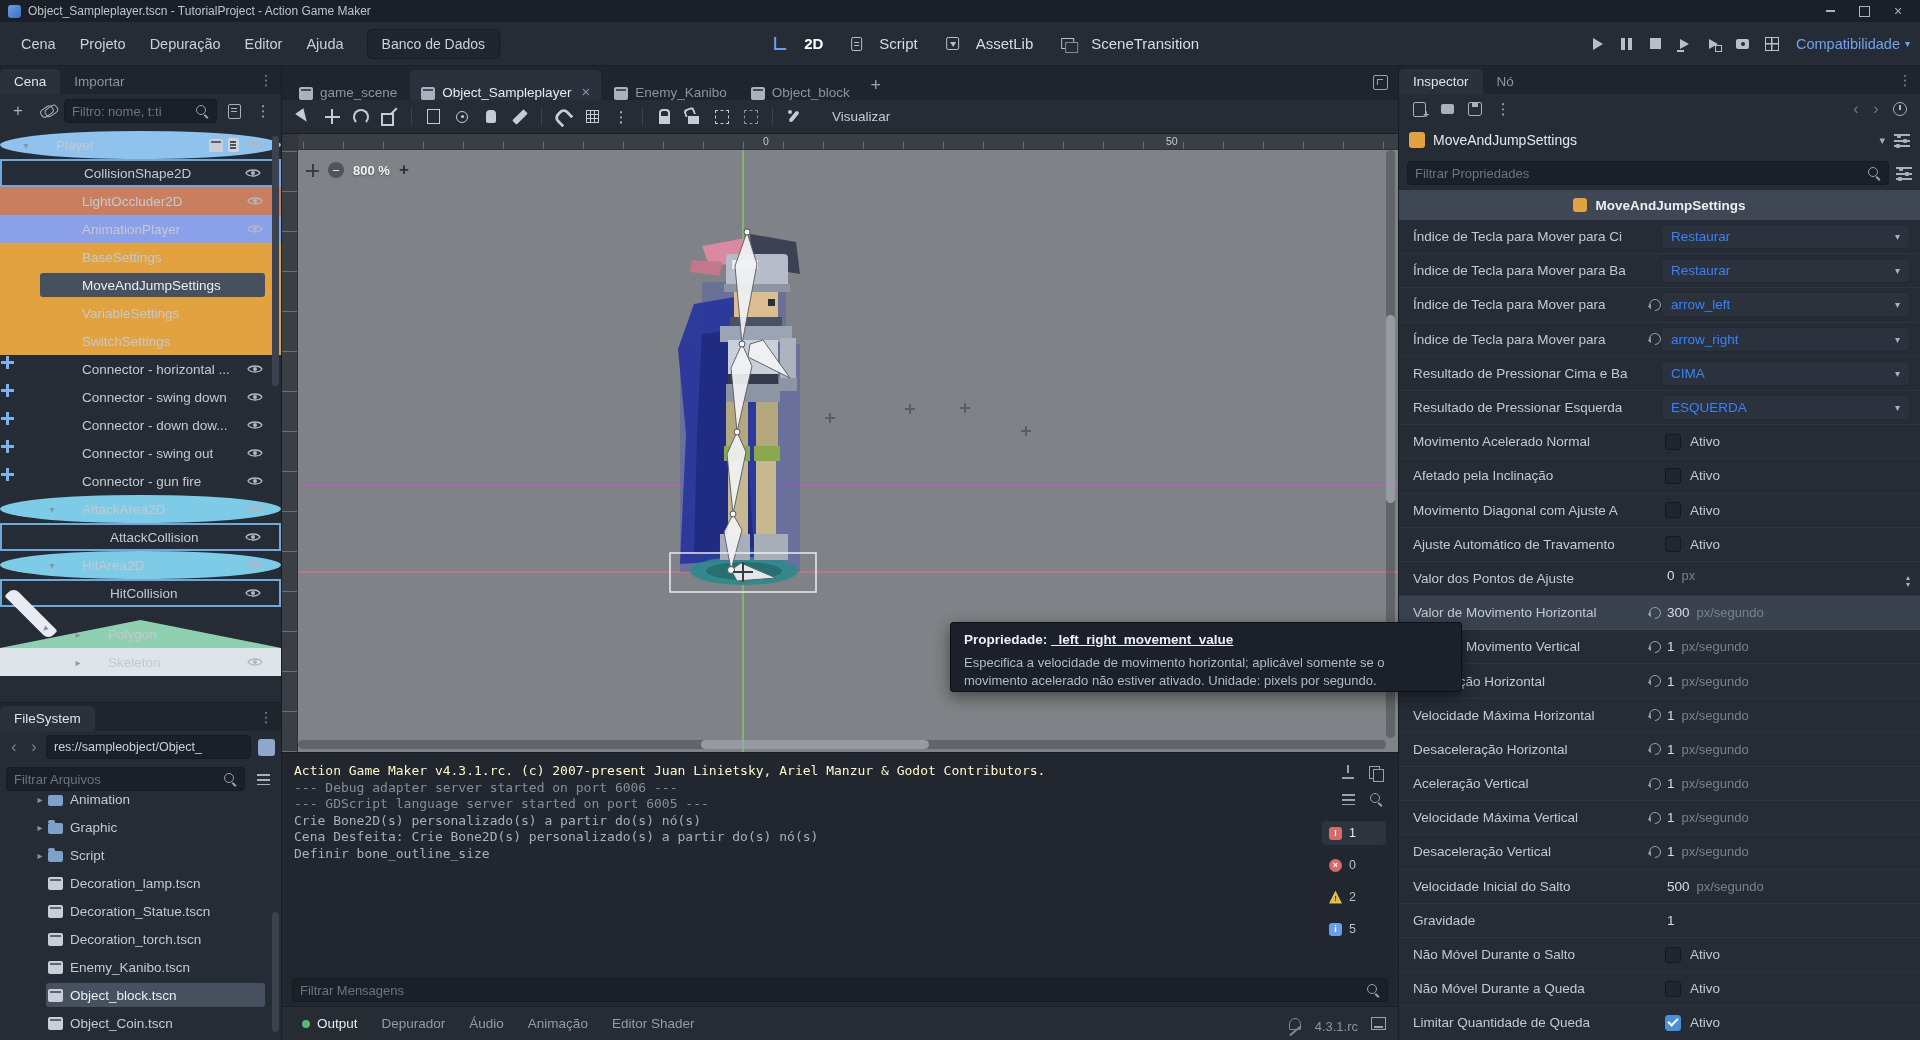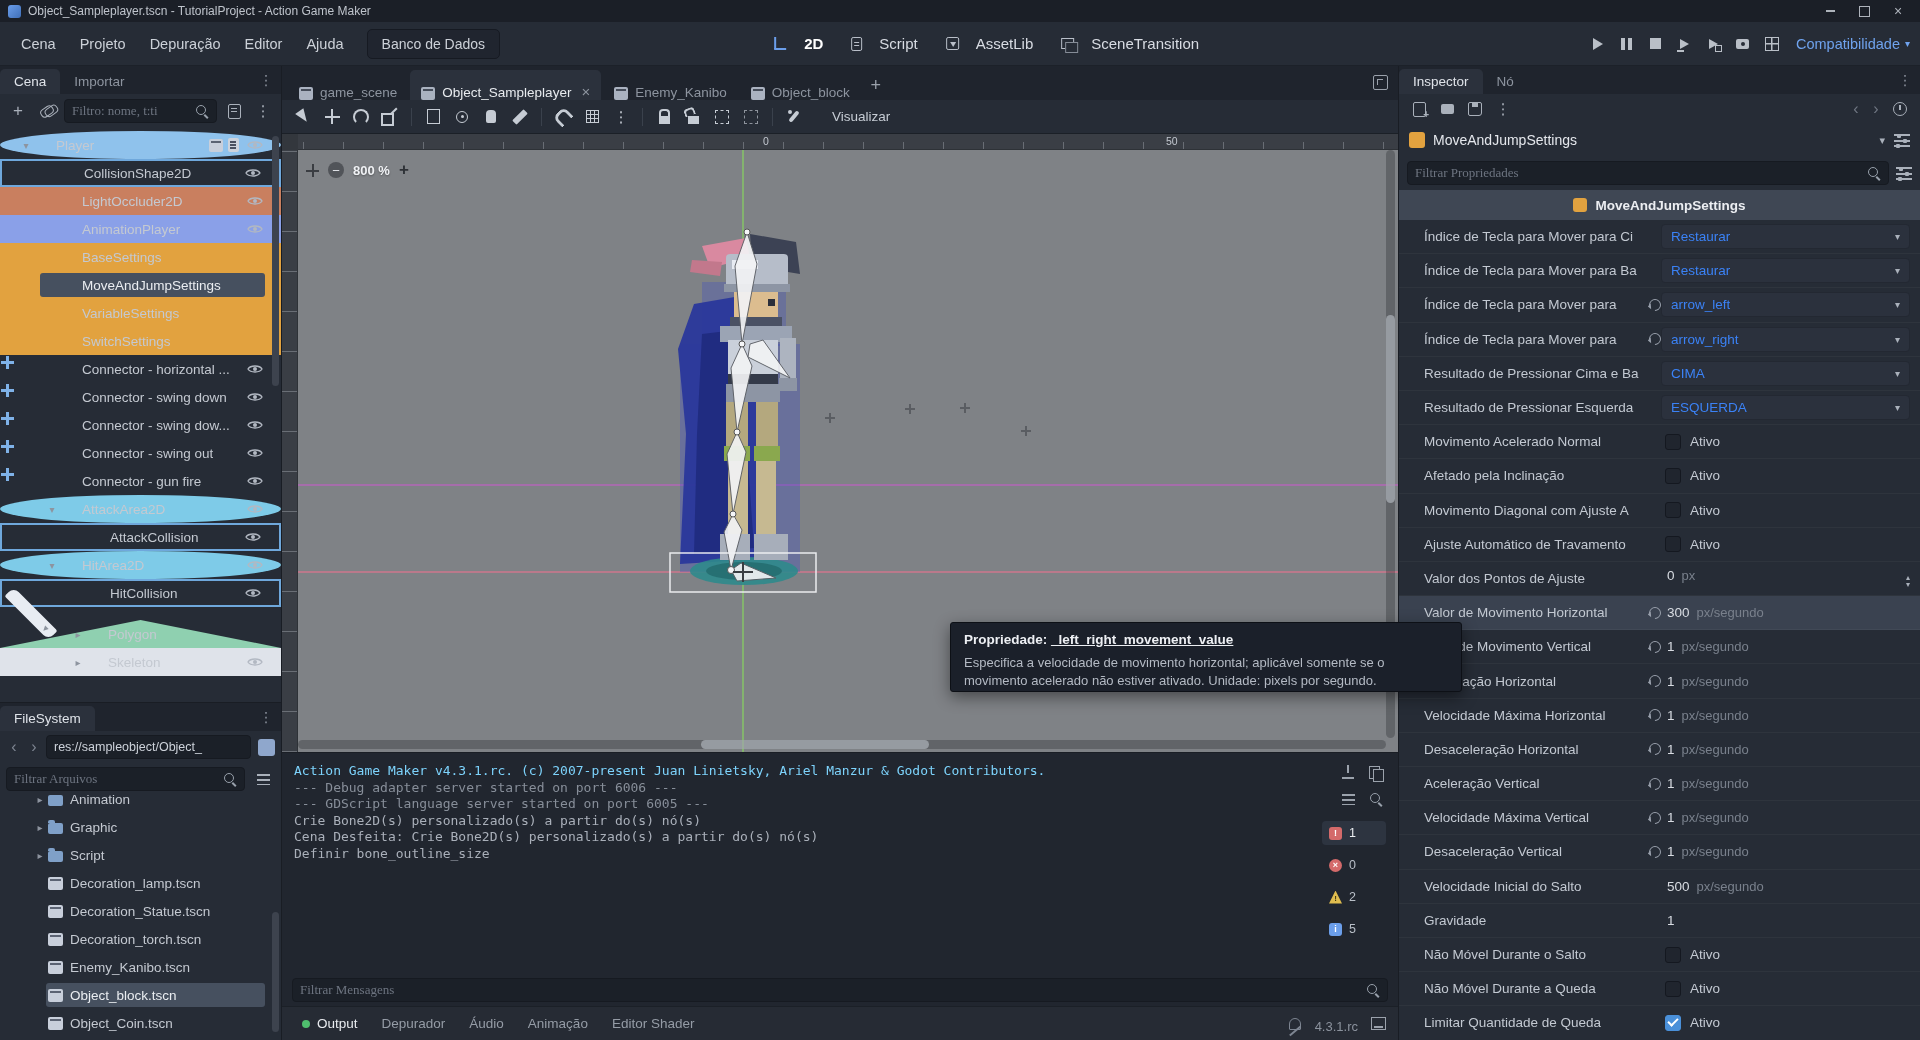--- a/index.html
+++ b/index.html
@@ -59,21 +59,21 @@
   .dtab{padding:5px 14px;font-size:13.5px;color:#8d949f;border-radius:5px 5px 0 0;white-space:nowrap}
   .dtab.active{background:#2b313c;color:#dfe3e9}
   .dock-menu{position:absolute;right:8px;top:6px;color:#8d949f;font-size:14px}
   .scene-dock{height:637px;display:flex;flex-direction:column;border-bottom:1px solid #191d24;flex:0 0 637px}
   .scene-toolbar{height:34px;display:flex;align-items:center;gap:5px;padding:0 6px;flex:0 0 34px}
   .tb-icon{width:24px;height:24px;display:flex;align-items:center;justify-content:center;border-radius:4px;color:#aab1bb;position:relative;font-size:15px}
   .i-plus::before{content:"+";font-size:17px;color:#aab1bb}
   .i-link::before{content:"";width:12px;height:7px;border:1.5px solid #aab1bb;border-radius:4px;transform:rotate(-35deg)}
   .i-link::after{content:"";position:absolute;width:12px;height:7px;border:1.5px solid #aab1bb;border-radius:4px;transform:rotate(-35deg) translate(4px,2px)}
   .filter-box{flex:1;height:24px;background:#1b2028;border:1px solid #161a21;border-radius:4px;display:flex;align-items:center;padding:0 7px;gap:6px;min-width:0}
-  .filter-box input{flex:1;background:transparent;border:none;outline:none;color:#fdba74;font-size:13px;font-family:Liberation Serif, serif;min-width:0}
+  .filter-box input{flex:1;background:transparent;border:none;outline:none;color:#fdba74;font-size:13px;font-family:Liberation Sans, sans-serif;min-width:0}
   input::placeholder{color:#6d7480}
   .i-search{position:relative;width:13px;height:13px;display:inline-block;flex:0 0 13px}
   .i-search::before{content:"";position:absolute;left:0;top:0;width:8px;height:8px;border:1.6px solid #98a0ab;border-radius:50%}
   .i-search::after{content:"";position:absolute;left:9px;top:9px;width:5px;height:1.8px;background:#98a0ab;transform:rotate(45deg);transform-origin:0 0}
   .i-filterscript{width:13px;height:15px;border:1.5px solid #aab1bb;border-radius:2px;position:relative}
   .i-filterscript::after{content:"";position:absolute;left:2px;top:3px;width:6px;height:1.5px;background:#aab1bb;box-shadow:0 3px 0 #aab1bb}
   .i-sort{width:13px;height:11px;background:repeating-linear-gradient(#aab1bb 0 2px,transparent 2px 5px)}
 
   .scene-tree{flex:1;overflow:hidden;position:relative;padding-top:3px}
   .tree-row{height:28px;display:flex;align-items:center;font-size:13.5px;color:#c4c9d1;position:relative;padding-right:18px}
@@ -185,21 +185,21 @@
   .zw-plus{color:#2e3136;font-size:17px;font-weight:bold}
   .vp-hscroll{position:absolute;left:16px;right:12px;bottom:3px;height:9px;border-radius:5px;background:rgba(30,33,38,.3);z-index:6}
   .vp-hscroll .thumb{position:absolute;left:37%;width:21%;top:0;bottom:0;border-radius:5px;background:rgba(195,200,207,.55)}
   .vp-vscroll{position:absolute;top:16px;bottom:14px;right:3px;width:9px;border-radius:5px;background:rgba(30,33,38,.3);z-index:6}
   .vp-vscroll .thumb{position:absolute;top:28%;height:32%;left:0;right:0;border-radius:5px;background:rgba(195,200,207,.55)}
 
   
   .output{flex:0 0 288px;background:#21262f;border-top:1px solid #1a1e25;display:flex;flex-direction:column;position:relative}
   .out-log{flex:1;padding:10px 110px 4px 12px;font-family:"DejaVu Sans Mono",monospace;font-size:13px;line-height:16.5px;overflow:hidden}
   .log-line{white-space:nowrap}
-  .l-white{color:#7dd3fc}
+  .l-white{color:#fef9c3}
   .l-dim{color:#878e99}
   .l-gray{color:#aab0ba}
   .out-side{position:absolute;right:12px;top:10px;width:64px;display:flex;flex-direction:column;gap:6px}
   .side-row{display:flex;gap:8px;justify-content:flex-end}
   .sicon{width:20px;height:20px;position:relative;display:inline-flex;align-items:center;justify-content:center}
   .si-download::before{content:"";position:absolute;top:2px;left:9px;width:2px;height:8px;background:#9ba2ac}
   .si-download::after{content:"";position:absolute;bottom:4px;left:4px;width:12px;height:2px;background:#9ba2ac}
   .si-copy::before{content:"";width:9px;height:11px;border:1.5px solid #9ba2ac;position:absolute;left:3px;top:3px}
   .si-copy::after{content:"";width:9px;height:11px;border:1.5px solid #9ba2ac;background:#21262f;position:absolute;left:7px;top:6px}
   .si-collapse::before{content:"";width:13px;height:11px;background:repeating-linear-gradient(#9ba2ac 0 2px,transparent 2px 5px)}
@@ -250,21 +250,21 @@
   .ii-tune{width:16px;height:13px;position:relative}
   .ii-tune::before{content:"";position:absolute;inset:0;background:repeating-linear-gradient(#aab1bb 0 2px,transparent 2px 5.5px)}
   .ii-tune::after{content:"";position:absolute;left:3px;top:0;width:4px;height:4px;background:#aab1bb;border-radius:1px;box-shadow:6px 5px 0 #aab1bb,-1px 10px 0 #aab1bb}
   .insp-filter-row{height:34px;display:flex;align-items:center;gap:7px;padding:0 8px;flex:0 0 34px}
   .insp-section{height:30px;background:#3f4754;display:flex;align-items:center;justify-content:center;gap:8px;flex:0 0 30px}
   .sec-icon{width:14px;height:14px;background:#e2a23f;border-radius:3px}
   .sec-label{font-size:13.5px;font-weight:bold;color:#eceef2}
   .prop-rows{flex:1;overflow:hidden}
   .prop-row{height:34.2px;display:flex;align-items:center;border-bottom:1px solid rgba(255,255,255,.04);position:relative}
   .prop-row.hl{background:#3a4250}
-  .prop-label-wrap{flex:0 0 262px;display:flex;align-items:center;padding-left:25px;overflow:hidden;gap:6px}
+  .prop-label-wrap{flex:0 0 262px;display:flex;align-items:center;padding-left:14px;overflow:hidden;gap:6px}
   .prop-label{font-size:13.5px;color:#c3c9d2;white-space:nowrap;overflow:hidden;flex:1}
   .i-revert{flex:0 0 12px;width:12px;height:12px;border:1.5px solid #99a0ac;border-radius:50%;border-left-color:transparent;position:relative;transform:rotate(-45deg);visibility:hidden}
   .i-revert::before{content:"";position:absolute;left:-4px;top:-2px;border:3.5px solid transparent;border-right-color:#99a0ac;transform:rotate(40deg)}
   .prop-row.has-revert .i-revert{visibility:visible}
   .prop-value{flex:1;display:flex;align-items:center;min-width:0;padding-right:10px;position:relative}
   .val-dropdown{display:none;flex:1;height:25px;background:#2b313d;border:1px solid #232832;border-radius:4px;align-items:center;padding:0 9px;justify-content:space-between;min-width:0}
   .t-dropdown .val-dropdown{display:flex}
   .dd-text{font-size:13.5px;color:#3b82f6;white-space:nowrap;overflow:hidden}
   .dd-chev{font-size:10px;color:#aab1bb;margin-left:6px}
   .val-check{display:none;align-items:center;gap:9px;padding-left:4px}
@@ -506,21 +506,21 @@
                 <svg width="16" height="12" viewBox="0 0 16 12">
                   <path d="M1 6 C3.5 2 12.5 2 15 6 C12.5 10 3.5 10 1 6 Z" fill="none" stroke="#b2b8c2" stroke-width="1.4"></path>
                   <circle cx="8" cy="6" r="2" fill="#b2b8c2"></circle>
                 </svg>
               </span>
             </div>
 
             <div class="tree-row lvl-2 ni-connector has-eye">
               <span class="arrow"></span>
               <span class="ni"></span>
-              <span class="tree-label">Connector - swing dow...</span>
+              <span class="tree-label">Connector - down dow...</span>
               <span class="tree-spacer"></span>
 
               <span class="eye-btn">
                 <svg width="16" height="12" viewBox="0 0 16 12">
                   <path d="M1 6 C3.5 2 12.5 2 15 6 C12.5 10 3.5 10 1 6 Z" fill="none" stroke="#b2b8c2" stroke-width="1.4"></path>
                   <circle cx="8" cy="6" r="2" fill="#b2b8c2"></circle>
                 </svg>
               </span>
             </div>
 

